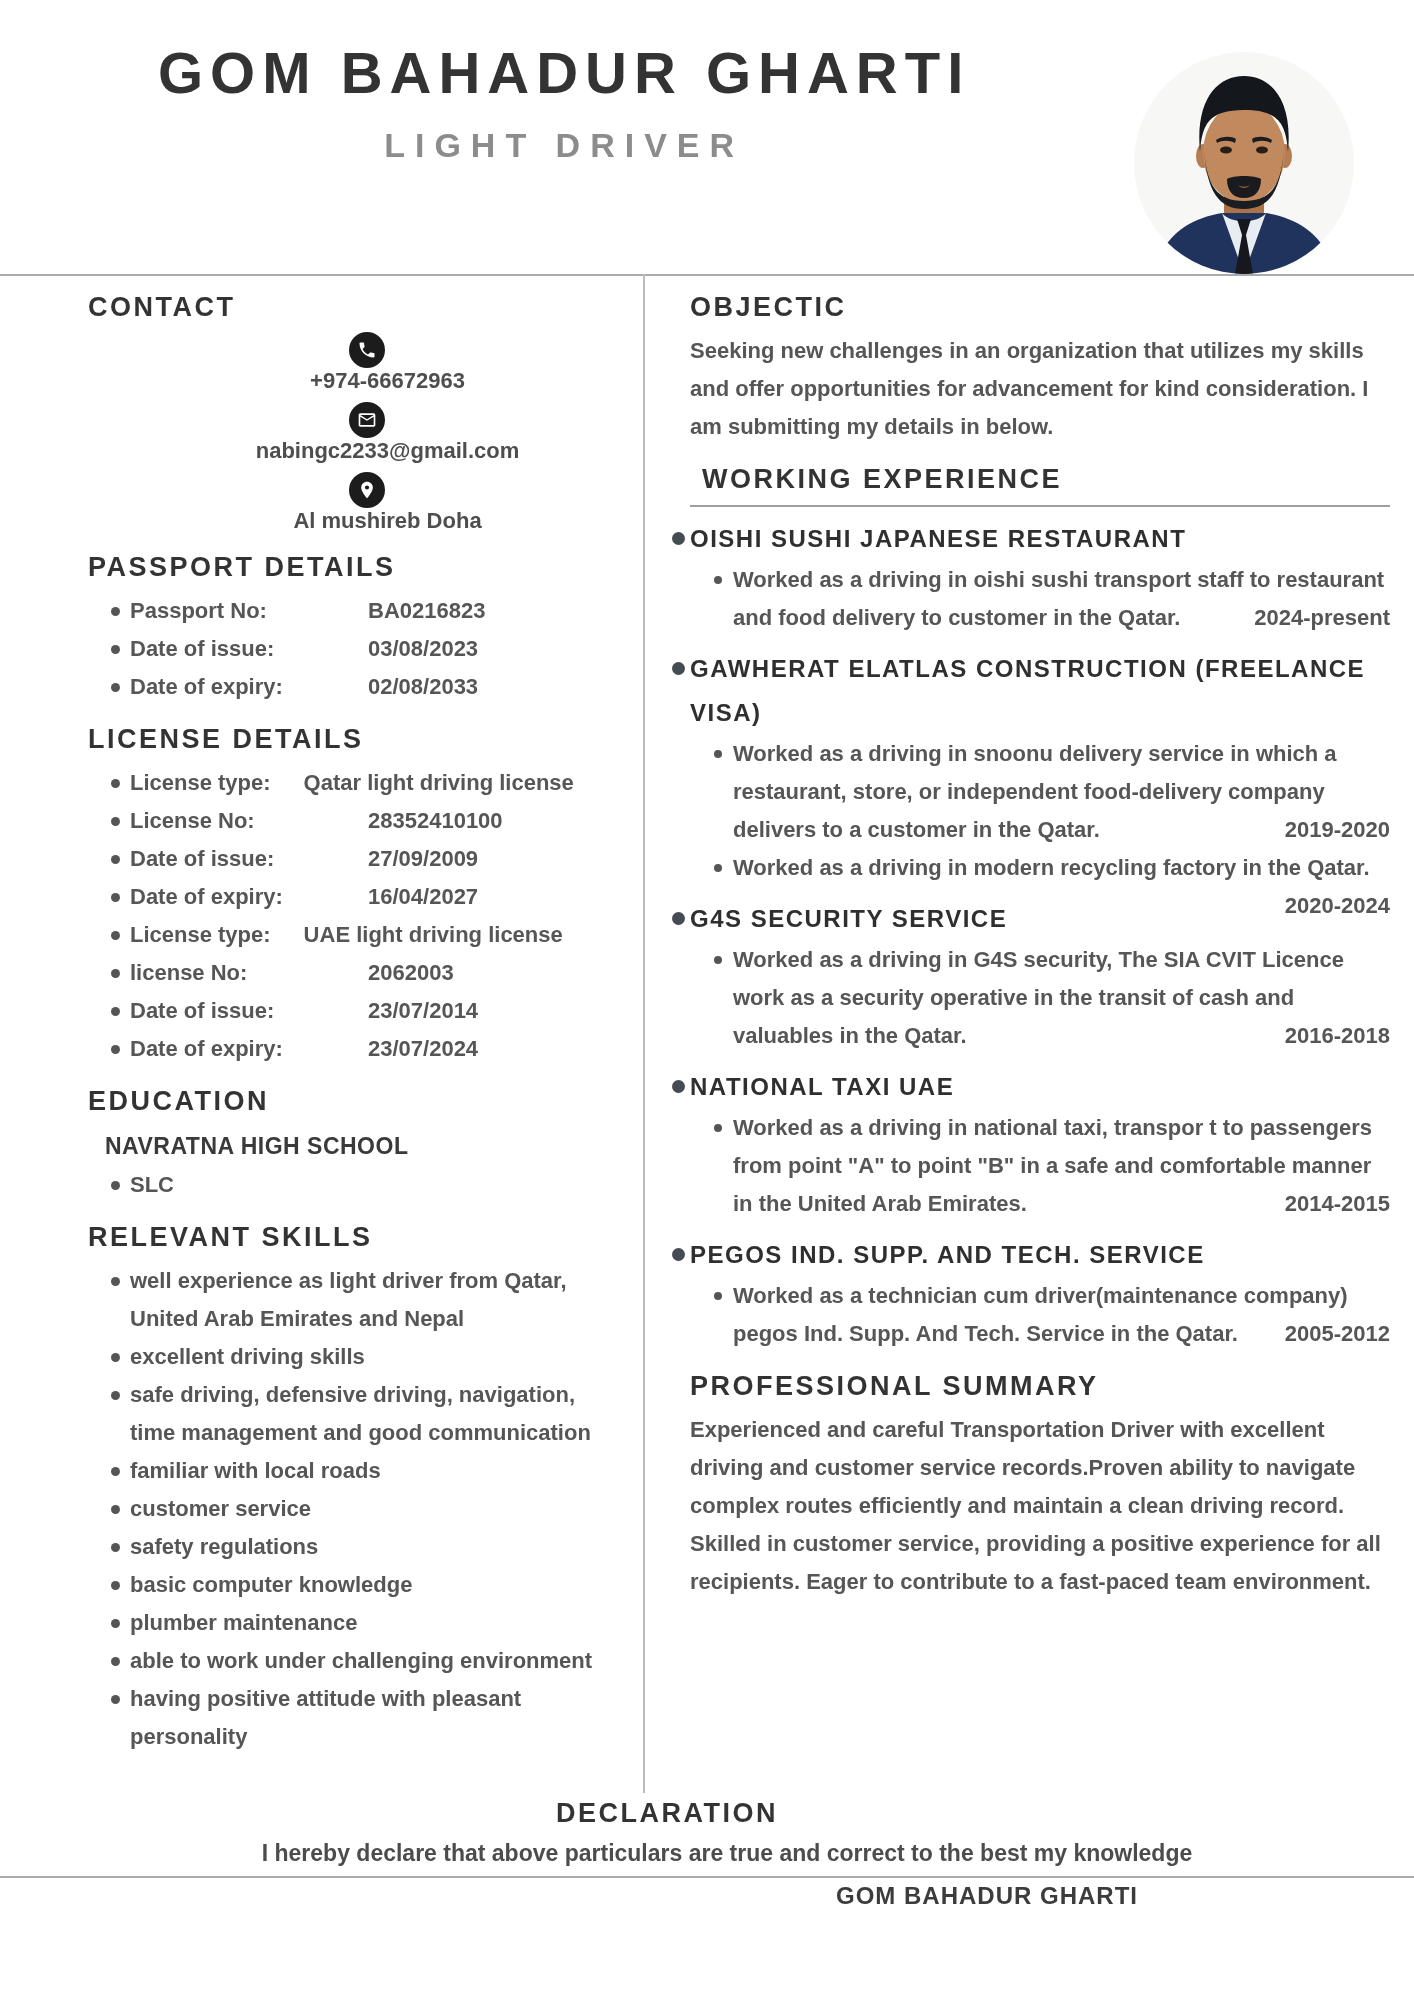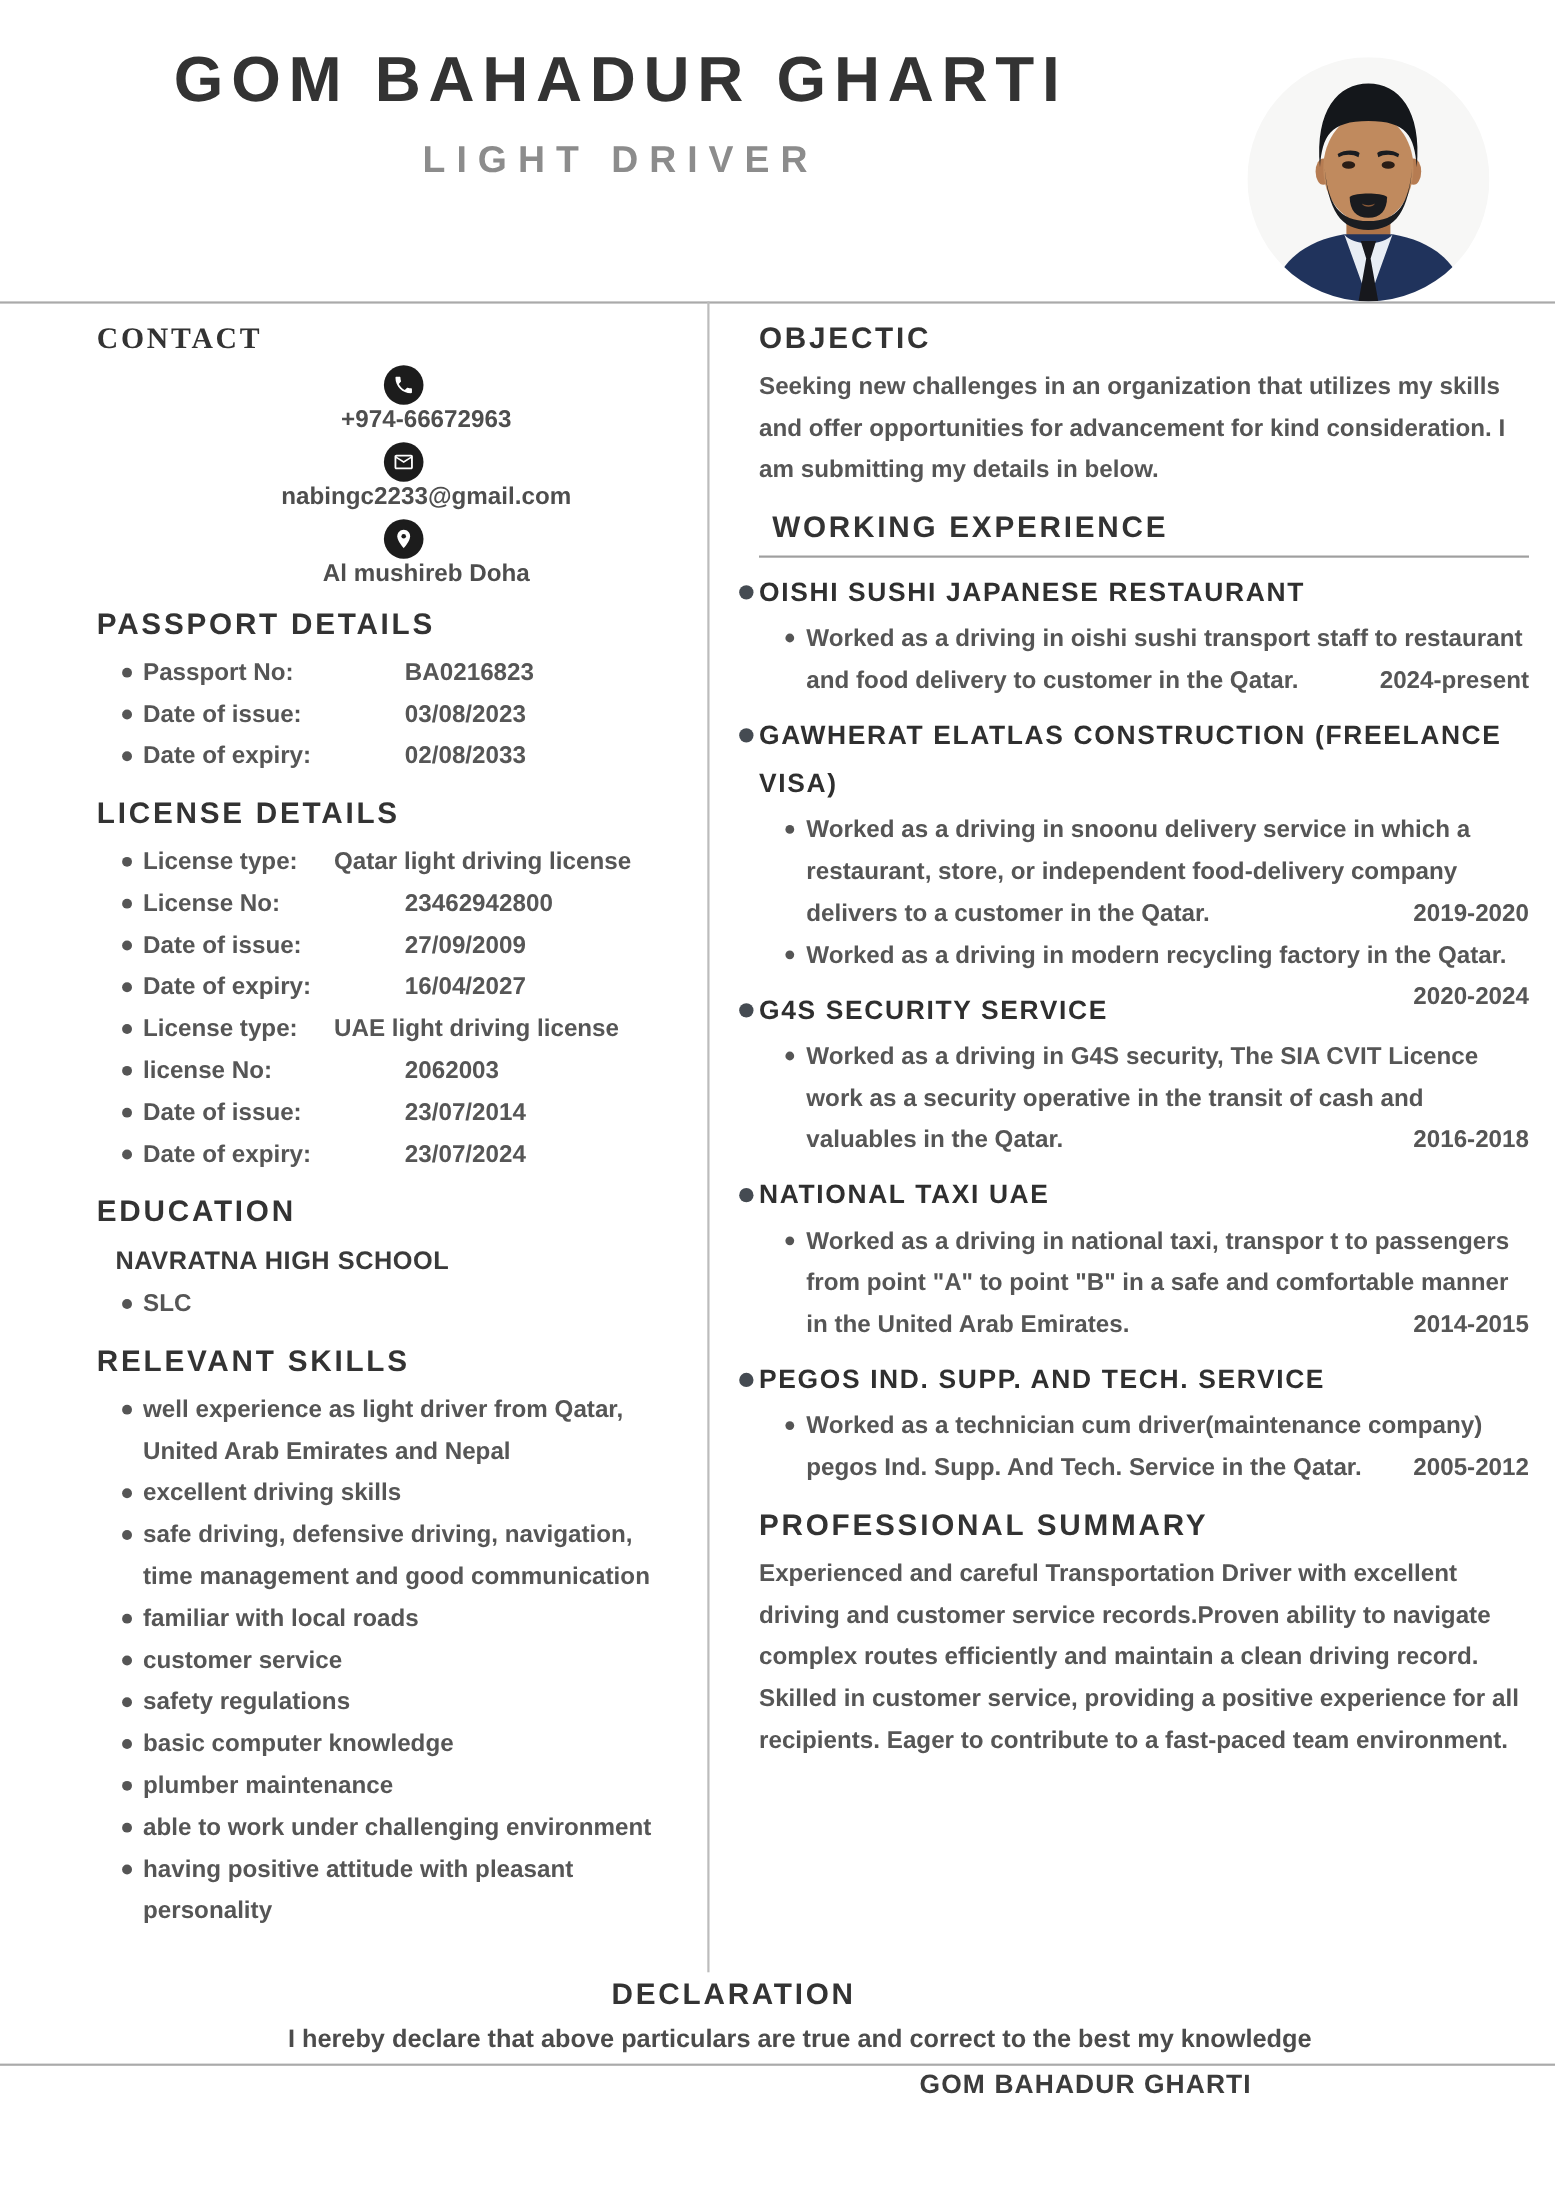--- a/index.html
+++ b/index.html
@@ -30,21 +30,21 @@
 
   
   h2.sec {
     font-size:27px; font-weight:800; letter-spacing:2.5px; color:#333333;
     line-height:34px; margin:16px 0 8px;
   }
   .body-txt { font-size:22px; font-weight:700; line-height:38px; color:#565656; }
 
   
   .left-col { position:absolute; left:88px; top:290px; width:528px; }
-  .left-col h2.sec:first-child { margin-top:0;font-family:Liberation Serif, serif; }
+  .left-col h2.sec:first-child { margin-top:0; }
 
   .contact-row { display:flex; align-items:center; margin:8px 0 8px 30px;flex-direction:column; }
   .icon-circle {
     width:36px; height:36px; border-radius:50%; background:#1c1c1c;
     display:flex; align-items:center; justify-content:center; flex-shrink:0;
   }
   .icon-circle svg { width:20px; height:20px; }
   .contact-text { margin-left:41px; font-size:22px; font-weight:700; color:#4e4e4e; }
 
   .bullet { position:relative; padding-left:42px; }
@@ -183,21 +183,21 @@
       <span class="kv-label">Date of expiry:</span>
       <span class="kv-value">02/08/2033</span>
     </div>
 
     <h2 class="sec">LICENSE DETAILS</h2>
     <div class="bullet body-txt">
       <span>License type:</span><span class="flow-value">Qatar light driving license</span>
     </div>
     <div class="bullet kv body-txt">
       <span class="kv-label">License No:</span>
-      <span class="kv-value">23462942800</span>
+      <span class="kv-value">28352410100</span>
     </div>
     <div class="bullet kv body-txt">
       <span class="kv-label">Date of issue:</span>
       <span class="kv-value">27/09/2009</span>
     </div>
     <div class="bullet kv body-txt">
       <span class="kv-label">Date of expiry:</span>
       <span class="kv-value">16/04/2027</span>
     </div>
     <div class="bullet body-txt">

